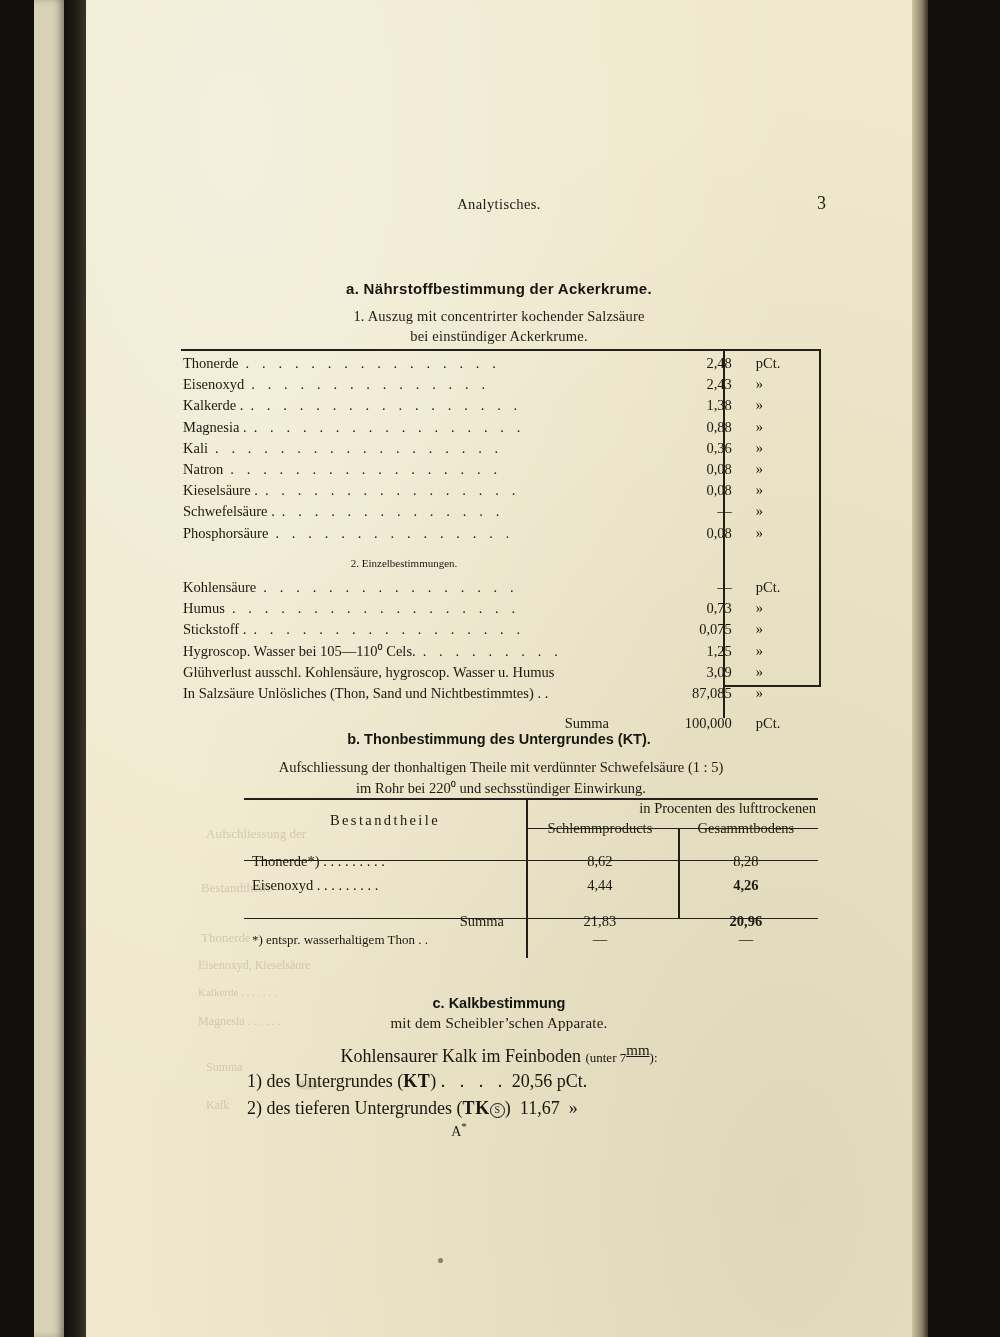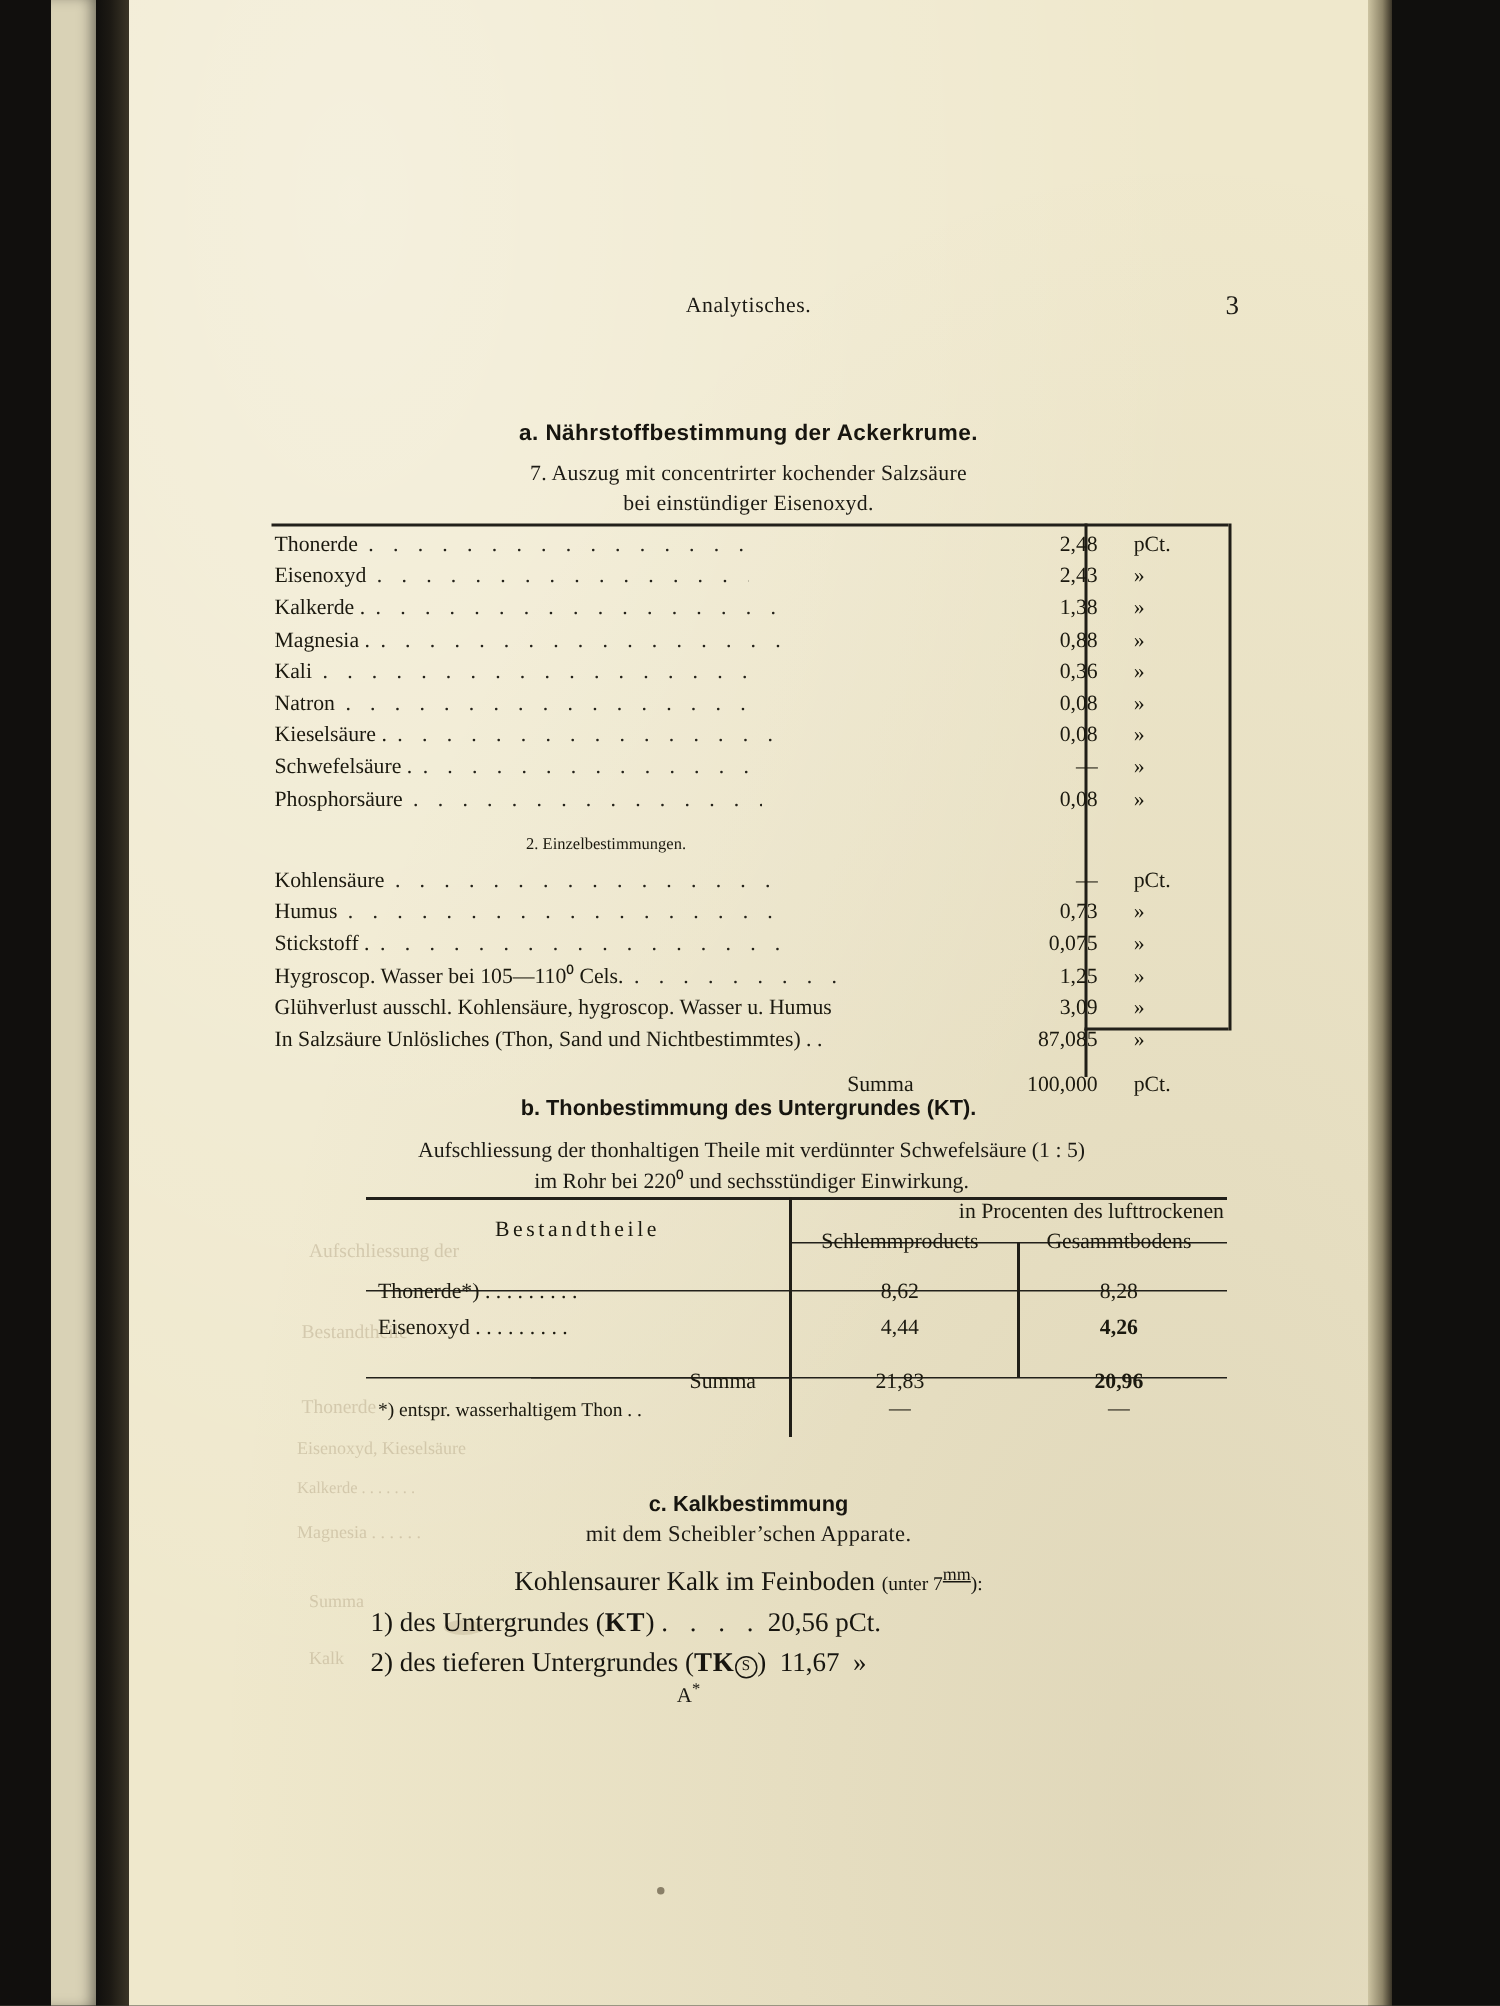--- a/index.html
+++ b/index.html
@@ -238,21 +238,21 @@
   }
   .kalk-title {
     position: absolute;
     left: 0; top: 1042px;
     width: 826px;
     text-align: center;
     font-size: 18px;
     color: #17150f;
   }
   .kalk-title .small { font-size: 13px; }
-  .kalk-title .sup { font-size: 12px; vertical-align: super; text-decoration: underline; }
+  .kalk-title .sup { font-size: 15px; vertical-align: super; text-decoration: underline; }
   .kalk-list {
     position: absolute;
     left: 150px; top: 1068px;
     width: 560px;
     font-size: 18px;
     color: #17150f;
     line-height: 27px;
   }
   .kalk-list .ln { white-space: nowrap; }
   .kalk-list .idx { display: inline-block; width: 26px; text-align: right; }
@@ -307,22 +307,22 @@
     <div class="spot" style="left:352px;top:1258px;width:5px;height:5px;background:rgba(60,50,30,.55);"></div>
 
     <div class="content">
 
       <div class="running-head">Analytisches.</div>
       <div class="folio">3</div>
 
       <h2 class="sub">a.   Nährstoffbestimmung der Ackerkrume.</h2>
 
       <div class="lead">
-        <span>7.   Auszug mit concentrirter kochender Salzsäure</span><br>
-        <span>bei einstündiger Eisenoxyd.</span>
+        <span>1.   Auszug mit concentrirter kochender Salzsäure</span><br>
+        <span>bei einstündiger Ackerkrume.</span>
       </div>
 
       <div class="rule" style="left:95px;top:349px;width:638px;height:2px;"></div>
       <div class="vsep" style="left:733px;top:349px;height:338px;"></div>
       <div class="vsep" style="left:637px;top:349px;height:338px;"></div>
       <div class="rule" style="left:637px;top:685px;width:96px;height:1.5px;"></div>
       <div class="vsep" style="left:637px;top:686px;height:32px;"></div>
 
       <div class="t1">
         <table>

